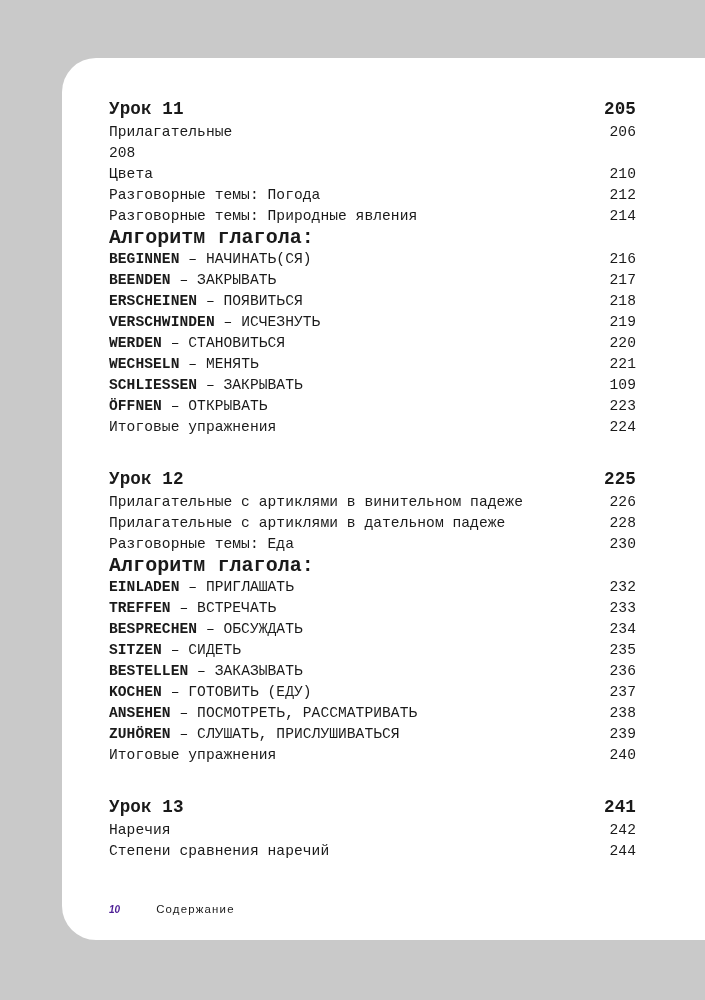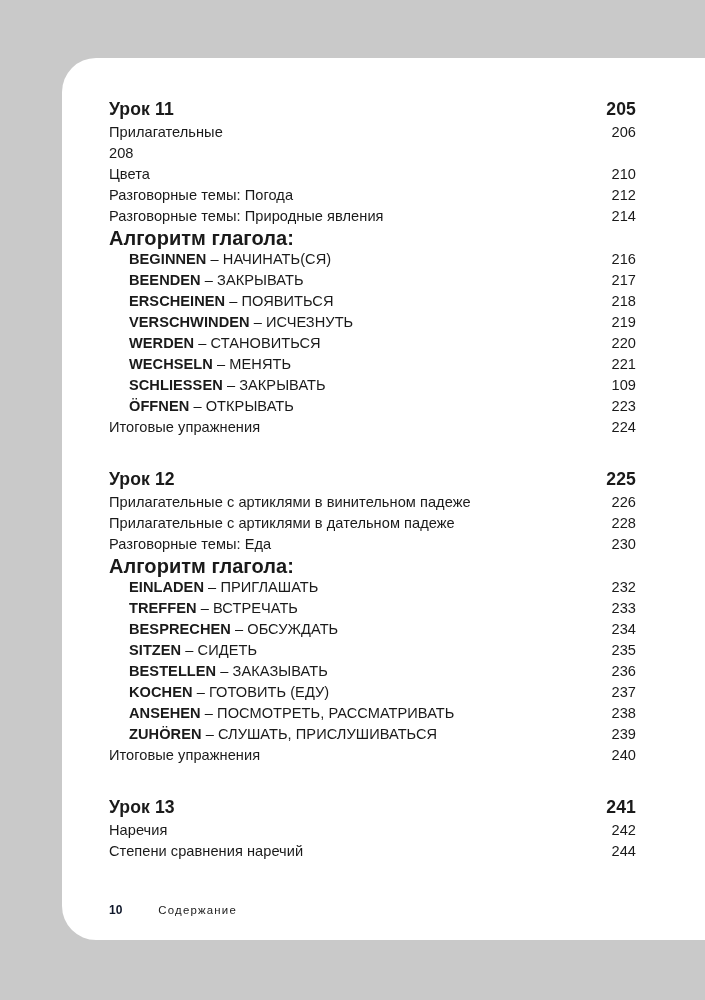--- a/index.html
+++ b/index.html
@@ -35,20 +35,21 @@
   }
 
   
   .row {
     display: flex;
     align-items: baseline;
     justify-content: space-between;
     height: 21px;
     line-height: 21px;
     color: #1a1a1a;
+    font-family: Liberation Mono, monospace;
   }
   .row .label {
     font-size: 14.6px;
     font-weight: 400;
     white-space: nowrap;
     letter-spacing: 0.05px;
   }
   .row .num {
     font-size: 14.6px;
     font-weight: 400;
@@ -76,21 +77,20 @@
     line-height: 22px;
   }
   .row.subhead .label {
     font-weight: 700;
     font-size: 20px;
   }
 
   
   .row.verb .label .de {
     font-weight: 700;
-    margin-left: 20px;
   }
   .row.verb .label .ru {
     font-weight: 400;
   }
 
   .section {
     margin-bottom: 28px;
   }
   .section:last-of-type {
     margin-bottom: 12px;
@@ -98,23 +98,24 @@
 
   
   #footer {
     position: absolute;
     left: 47px;
     top: 845px;
     display: flex;
     align-items: baseline;
   }
   #footer .folio {
-    font-size: 12px;
-    font-weight: 700;
-    color: #0f172a;
+    font-size: 10px;
+    font-weight: 700;
+    color: #4c1d95;
+    font-style: italic;
   }
   #footer .caption {
     font-size: 11.4px;
     font-weight: 400;
     color: #1a1a1a;
     margin-left: 36px;
     letter-spacing: 1.2px;
   }
 </style>
 </head>

